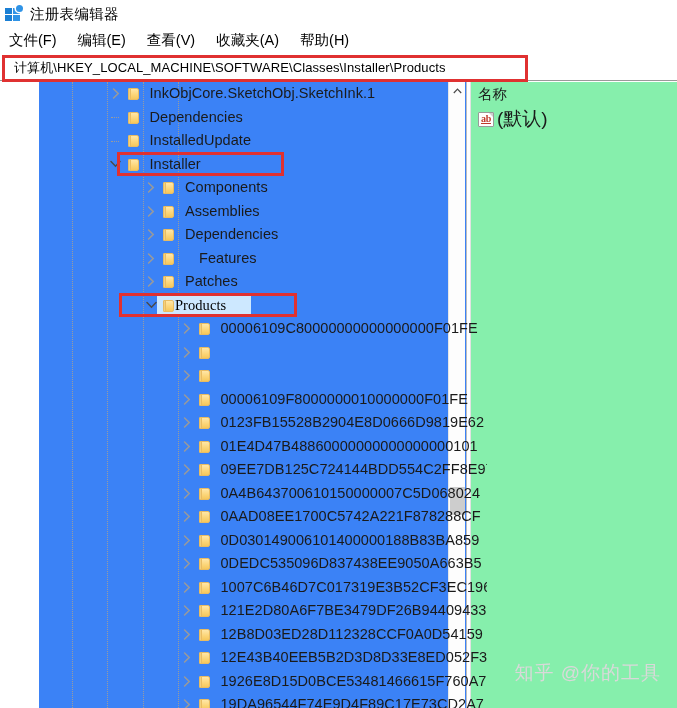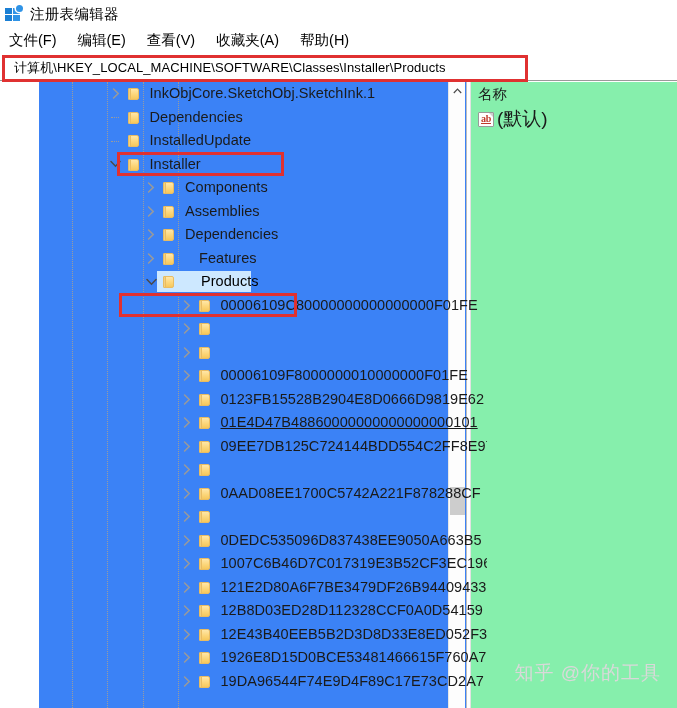--- a/index.html
+++ b/index.html
@@ -433,32 +433,44 @@
               <svg width="8" height="11" viewBox="0 0 8 11">
                 <path d="M1.6 1 L6.2 5.5 L1.6 10" stroke="#9a9a9a" stroke-width="1.5" fill="none" stroke-linecap="round"></path>
               </svg>
             </div>
             <div class="folder" style="left: 124px;">
               <div class="ftab"></div>
               <div class="fbody"></div>
             </div>
             <div class="label" style="left: 160px;">Features</div>
           </div>
+          <div class="row">
+            <div class="chev" style="left: 104px;">
+              <svg width="8" height="11" viewBox="0 0 8 11">
+                <path d="M1.6 1 L6.2 5.5 L1.6 10" stroke="#9a9a9a" stroke-width="1.5" fill="none" stroke-linecap="round"></path>
+              </svg>
+            </div>
+            <div class="folder" style="left: 124px;">
+              <div class="ftab"></div>
+              <div class="fbody"></div>
+            </div>
+            <div class="label" style="left: 146px;">Patches</div>
+          </div>
           <div class="row selected">
             <div class="sel-bg" style="left: 118px; width: 93.6px;"></div>
             <div class="chev" style="left: 104px;">
               <svg width="11" height="8" viewBox="0 0 11 8">
                 <path d="M1 1.6 L5.5 6.2 L10 1.6" stroke="#4a4a4a" stroke-width="1.5" fill="none" stroke-linecap="round"></path>
               </svg>
             </div>
             <div class="folder" style="left: 124px;">
               <div class="ftab"></div>
               <div class="fbody"></div>
             </div>
-            <div class="label" style="left: 162px;">Products</div>
+            <div class="label" style="left: 136px; font-family: Liberation Serif, serif;">Products</div>
           </div>
           <div class="row">
             <div class="chev" style="left: 139.5px;">
               <svg width="8" height="11" viewBox="0 0 8 11">
                 <path d="M1.6 1 L6.2 5.5 L1.6 10" stroke="#9a9a9a" stroke-width="1.5" fill="none" stroke-linecap="round"></path>
               </svg>
             </div>
             <div class="folder" style="left: 159.5px;">
               <div class="ftab"></div>
               <div class="fbody"></div>
@@ -514,21 +526,21 @@
           <div class="row">
             <div class="chev" style="left: 139.5px;">
               <svg width="8" height="11" viewBox="0 0 8 11">
                 <path d="M1.6 1 L6.2 5.5 L1.6 10" stroke="#9a9a9a" stroke-width="1.5" fill="none" stroke-linecap="round"></path>
               </svg>
             </div>
             <div class="folder" style="left: 159.5px;">
               <div class="ftab"></div>
               <div class="fbody"></div>
             </div>
-            <div class="label" style="left: 181.5px; text-decoration: underline;">01E4D47B48860000000000000000101</div>
+            <div class="label" style="left: 181.5px;">01E4D47B48860000000000000000101</div>
           </div>
           <div class="row">
             <div class="chev" style="left: 139.5px;">
               <svg width="8" height="11" viewBox="0 0 8 11">
                 <path d="M1.6 1 L6.2 5.5 L1.6 10" stroke="#9a9a9a" stroke-width="1.5" fill="none" stroke-linecap="round"></path>
               </svg>
             </div>
             <div class="folder" style="left: 159.5px;">
               <div class="ftab"></div>
               <div class="fbody"></div>
@@ -538,20 +550,21 @@
           <div class="row">
             <div class="chev" style="left: 139.5px;">
               <svg width="8" height="11" viewBox="0 0 8 11">
                 <path d="M1.6 1 L6.2 5.5 L1.6 10" stroke="#9a9a9a" stroke-width="1.5" fill="none" stroke-linecap="round"></path>
               </svg>
             </div>
             <div class="folder" style="left: 159.5px;">
               <div class="ftab"></div>
               <div class="fbody"></div>
             </div>
+            <div class="label" style="left: 181.5px;">0A4B643700610150000007C5D068024</div>
           </div>
           <div class="row">
             <div class="chev" style="left: 139.5px;">
               <svg width="8" height="11" viewBox="0 0 8 11">
                 <path d="M1.6 1 L6.2 5.5 L1.6 10" stroke="#9a9a9a" stroke-width="1.5" fill="none" stroke-linecap="round"></path>
               </svg>
             </div>
             <div class="folder" style="left: 159.5px;">
               <div class="ftab"></div>
               <div class="fbody"></div>
@@ -561,20 +574,21 @@
           <div class="row">
             <div class="chev" style="left: 139.5px;">
               <svg width="8" height="11" viewBox="0 0 8 11">
                 <path d="M1.6 1 L6.2 5.5 L1.6 10" stroke="#9a9a9a" stroke-width="1.5" fill="none" stroke-linecap="round"></path>
               </svg>
             </div>
             <div class="folder" style="left: 159.5px;">
               <div class="ftab"></div>
               <div class="fbody"></div>
             </div>
+            <div class="label" style="left: 181.5px;">0D030149006101400000188B83BA859</div>
           </div>
           <div class="row">
             <div class="chev" style="left: 139.5px;">
               <svg width="8" height="11" viewBox="0 0 8 11">
                 <path d="M1.6 1 L6.2 5.5 L1.6 10" stroke="#9a9a9a" stroke-width="1.5" fill="none" stroke-linecap="round"></path>
               </svg>
             </div>
             <div class="folder" style="left: 159.5px;">
               <div class="ftab"></div>
               <div class="fbody"></div>

